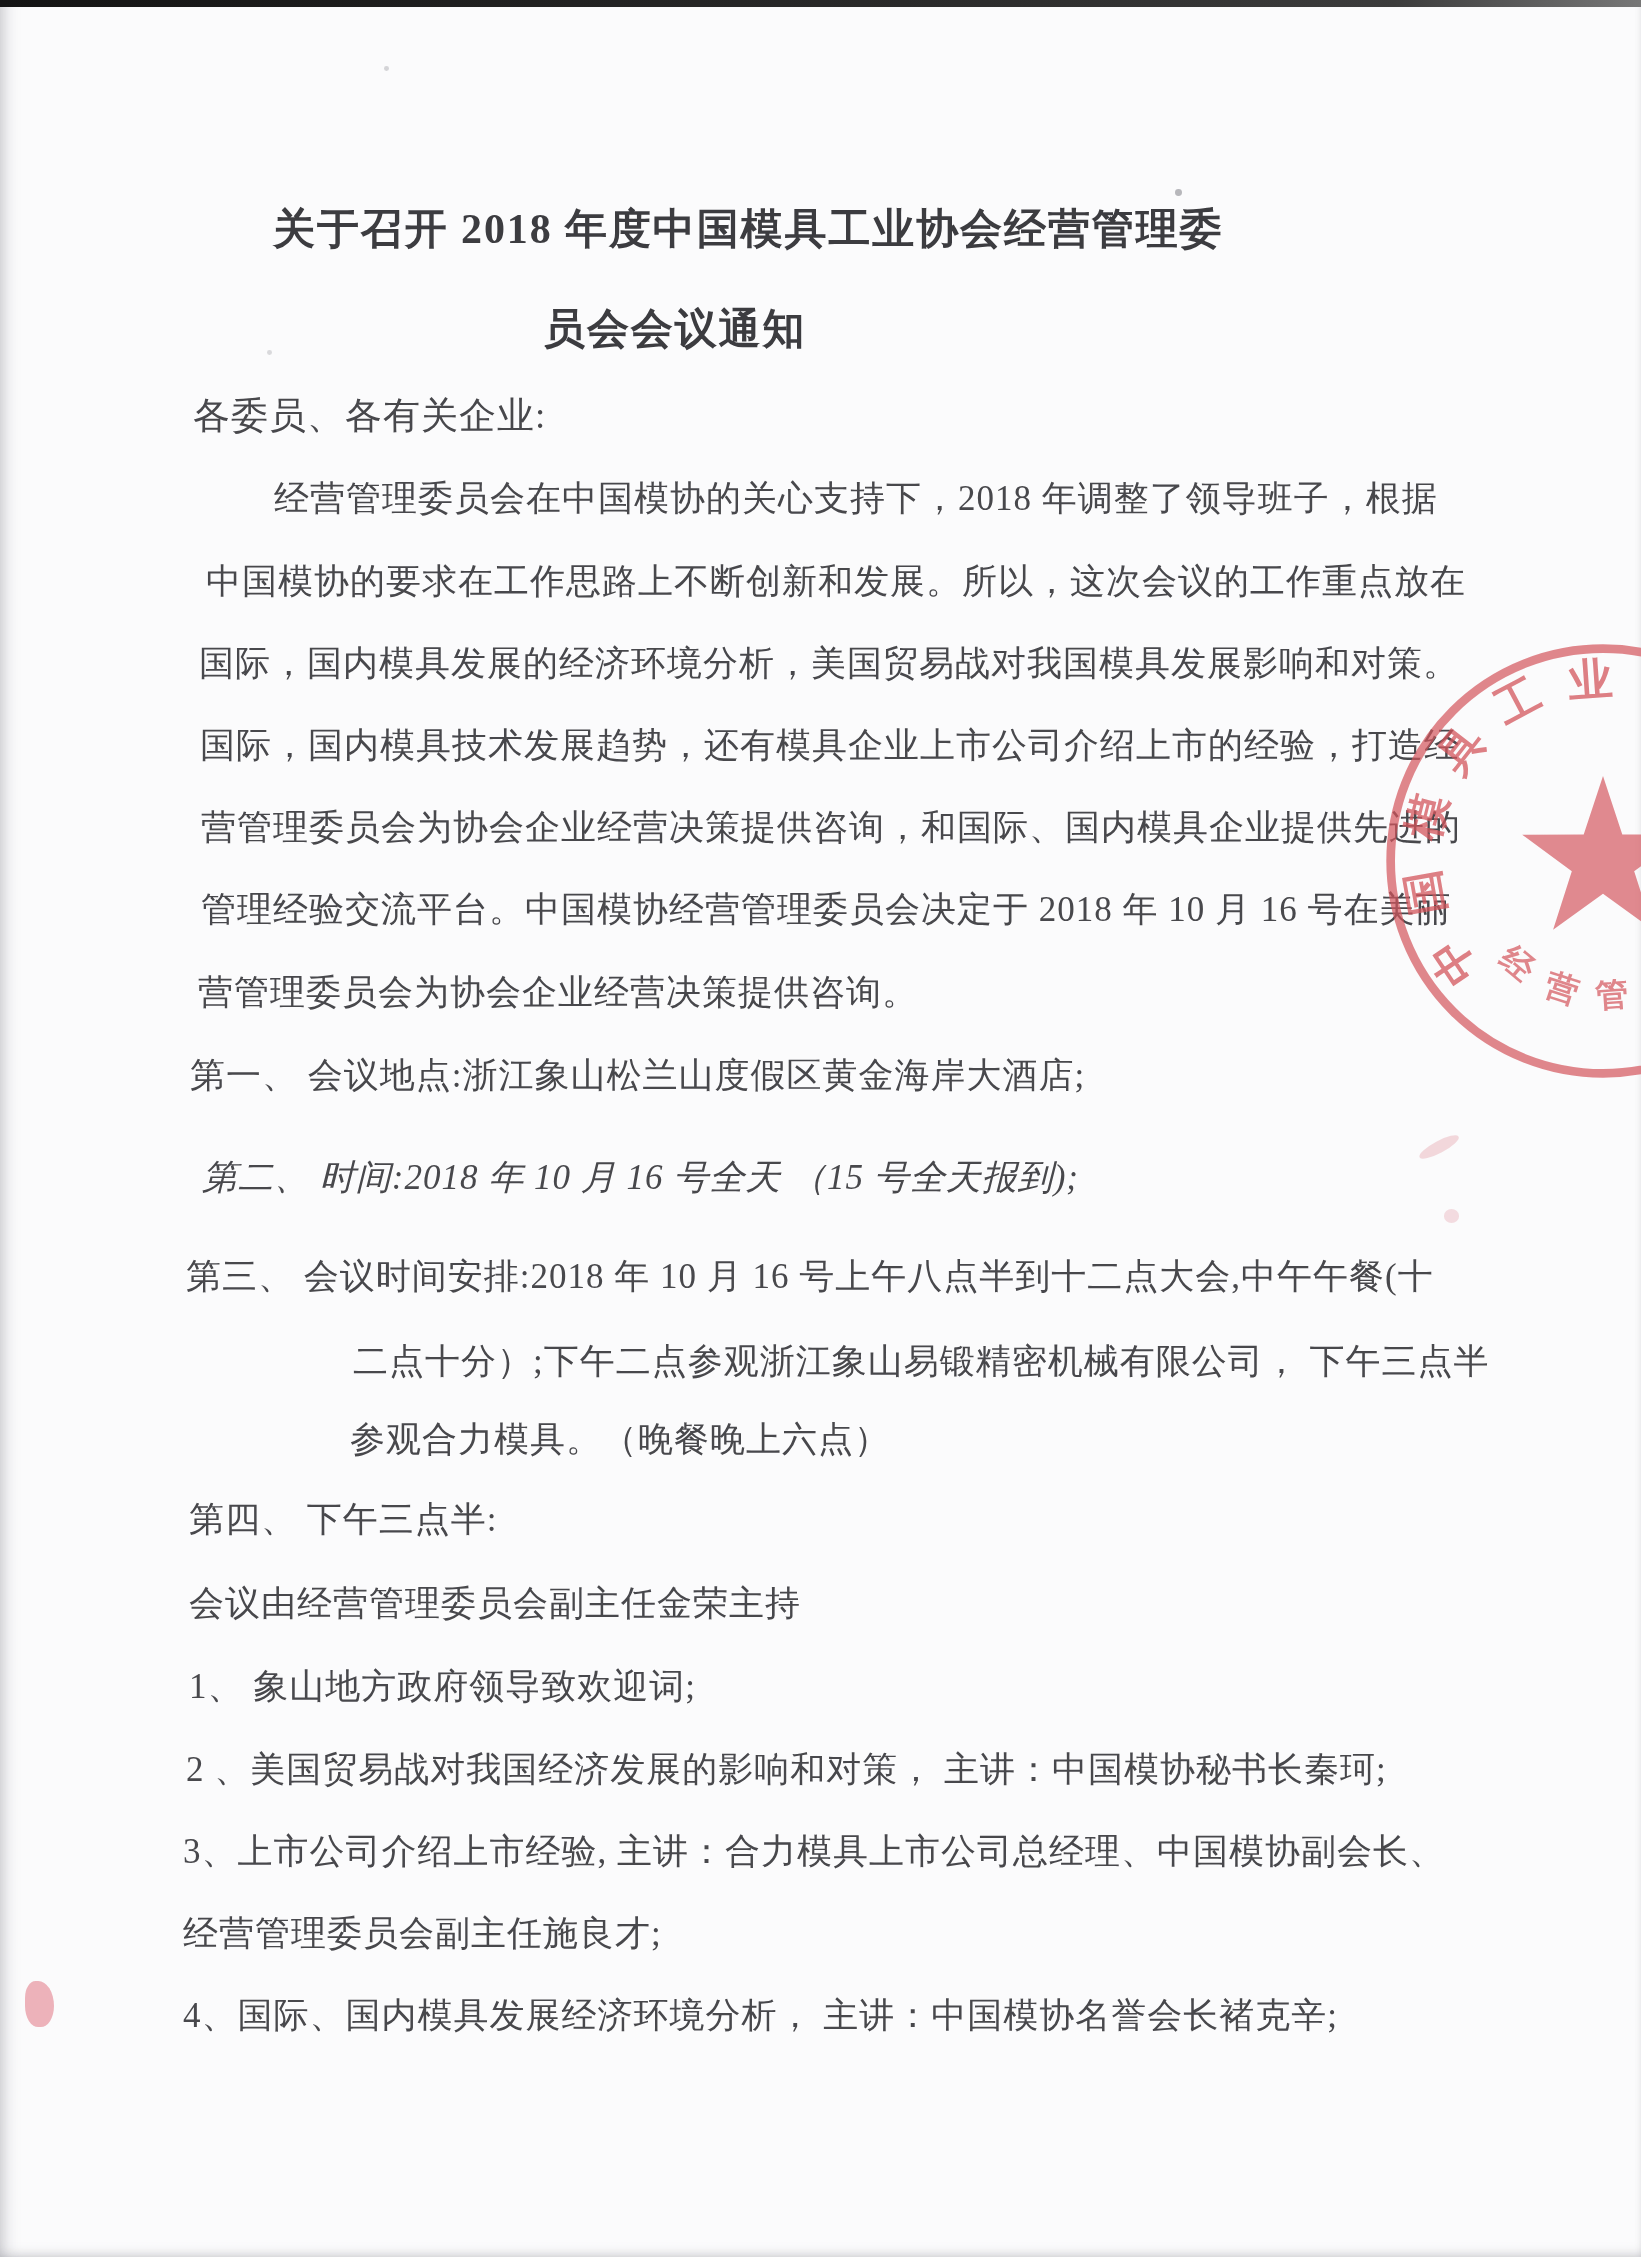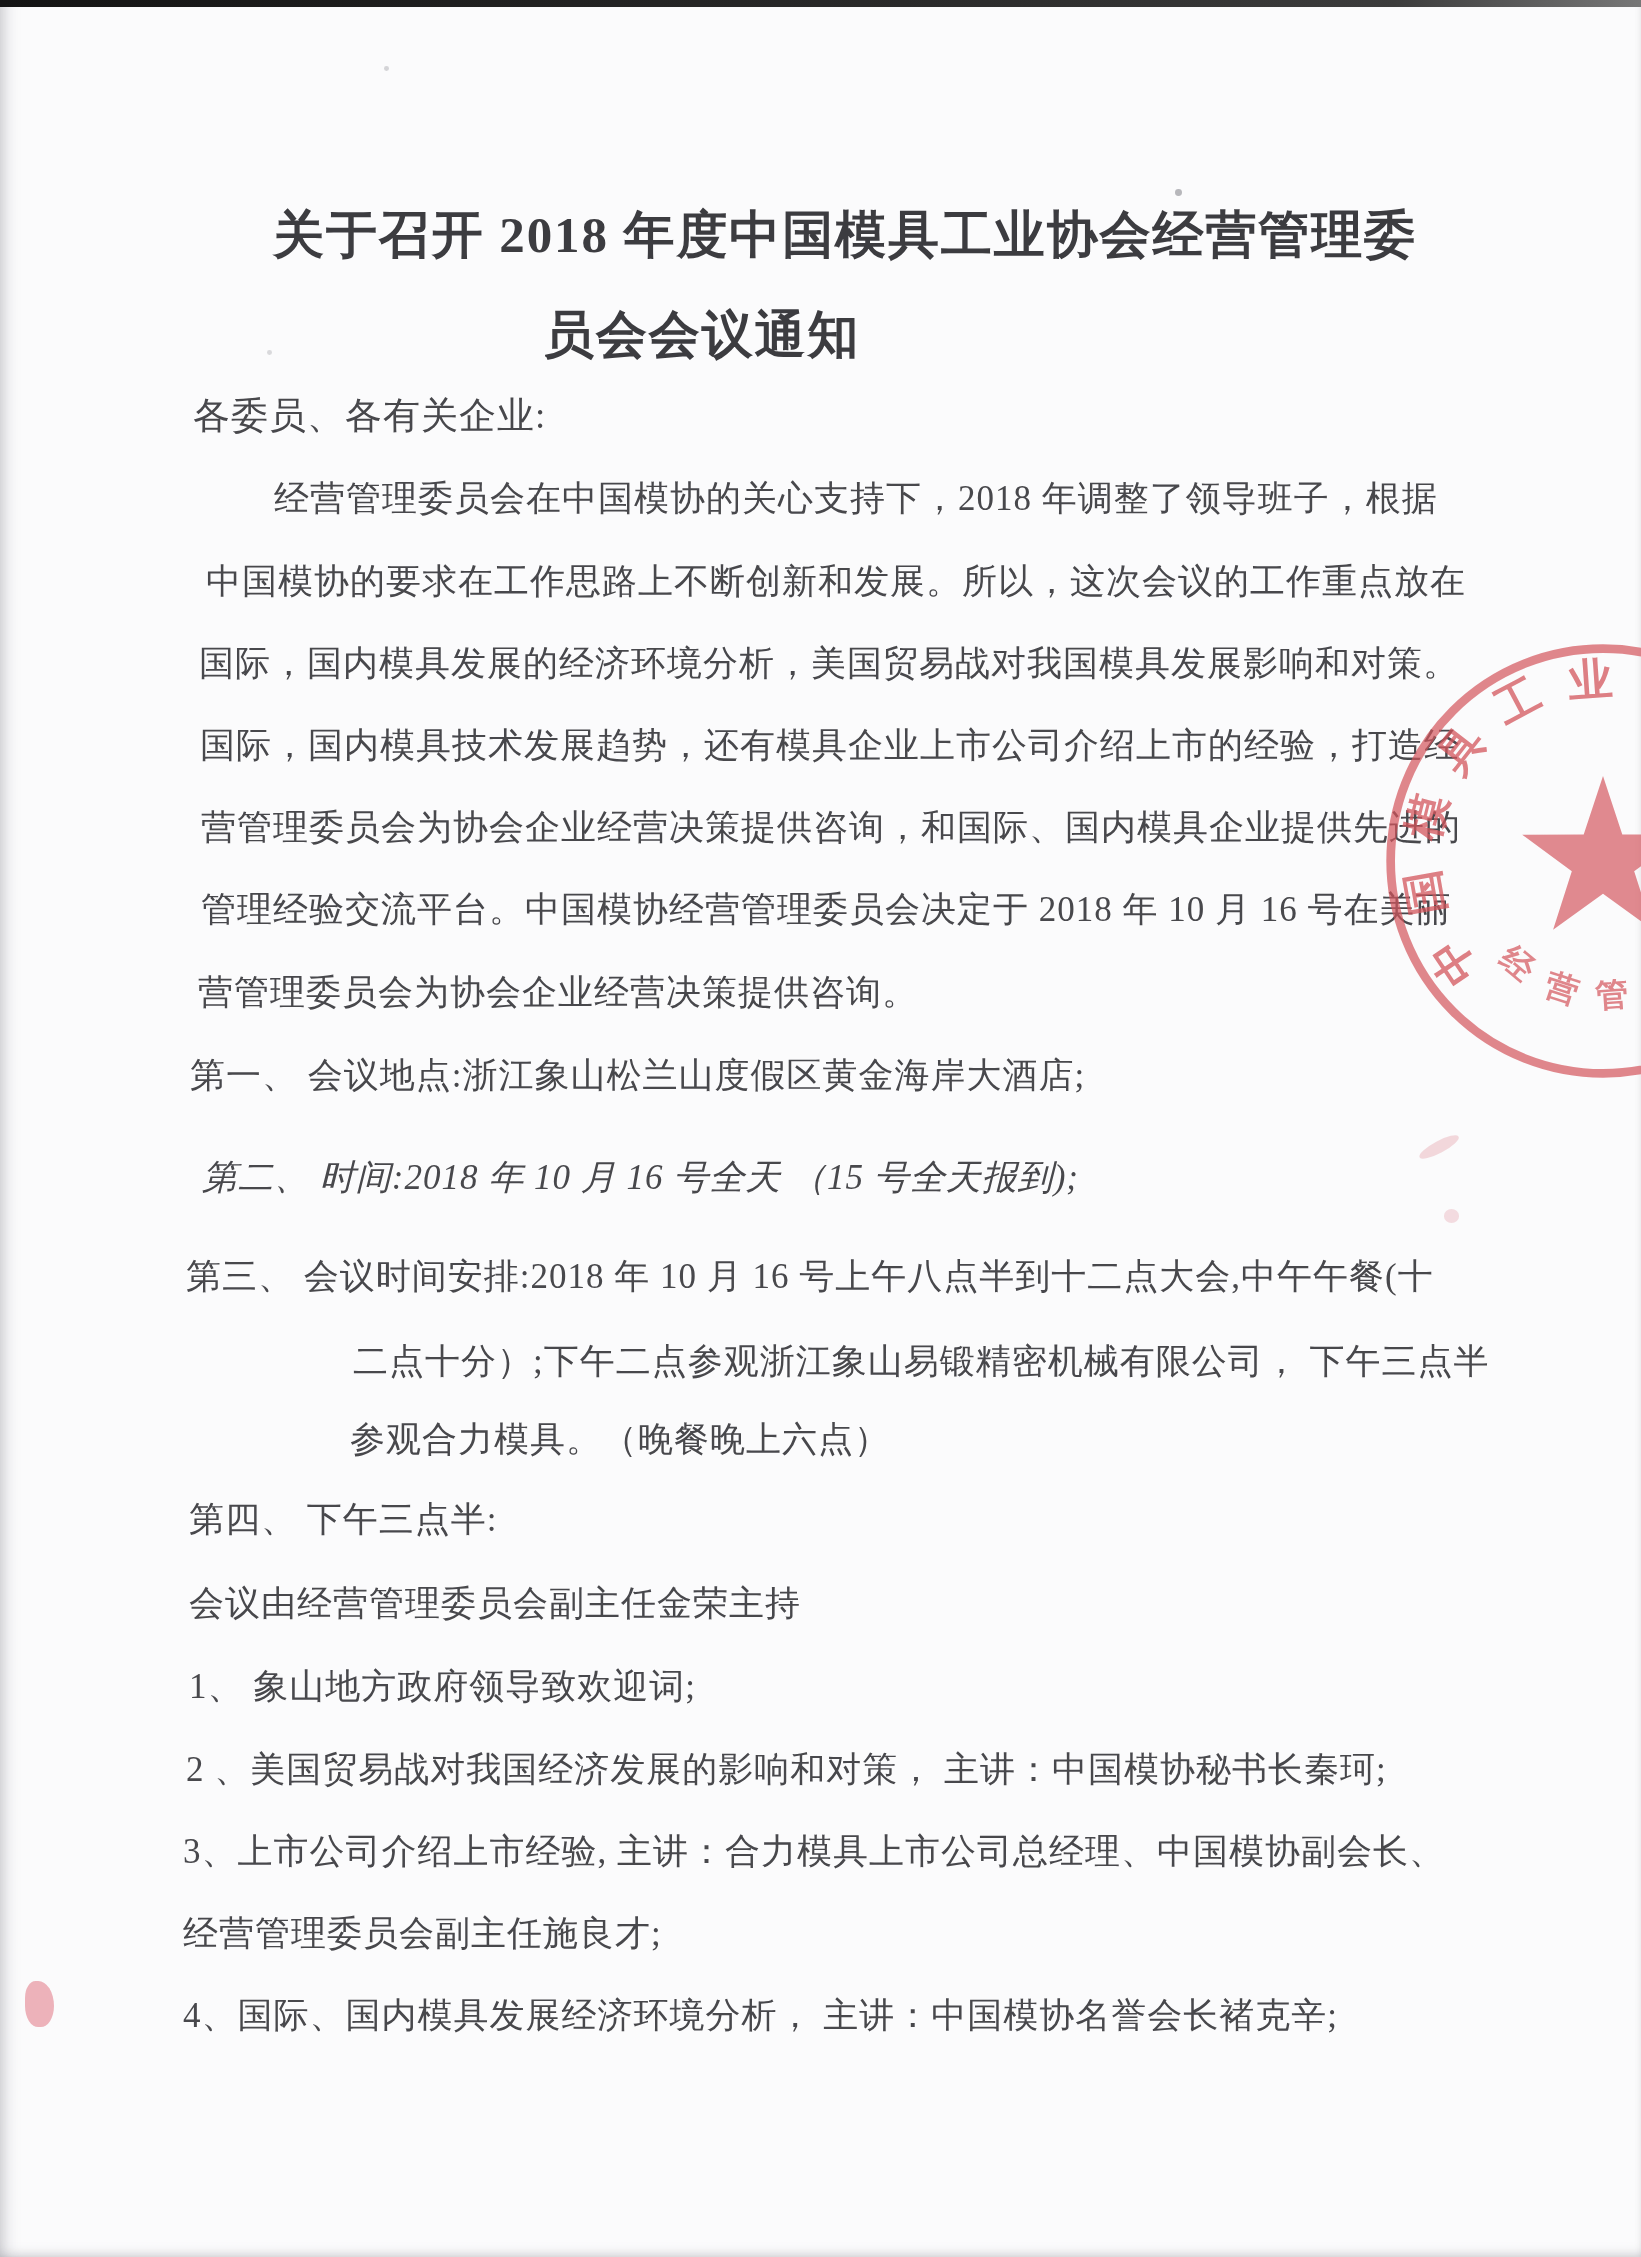--- a/index.html
+++ b/index.html
@@ -20,21 +20,21 @@
   }
   .line{
     position:absolute;
     font-size:35px;
     letter-spacing:1px;
     white-space:nowrap;
     color:#48484c;
   }
   .title{
     position:absolute;
-    font-size:51px;
+    font-size:42px;
     font-weight:bold;
     letter-spacing:1.9px;
     color:#3c3c40;
     white-space:nowrap;
   }
   .stamp{
     position:absolute;left:1381px;top:639px;width:444px;height:444px;
     opacity:.88;
   }
   .smudge{position:absolute;background:#eec7cd;border-radius:50%;}

